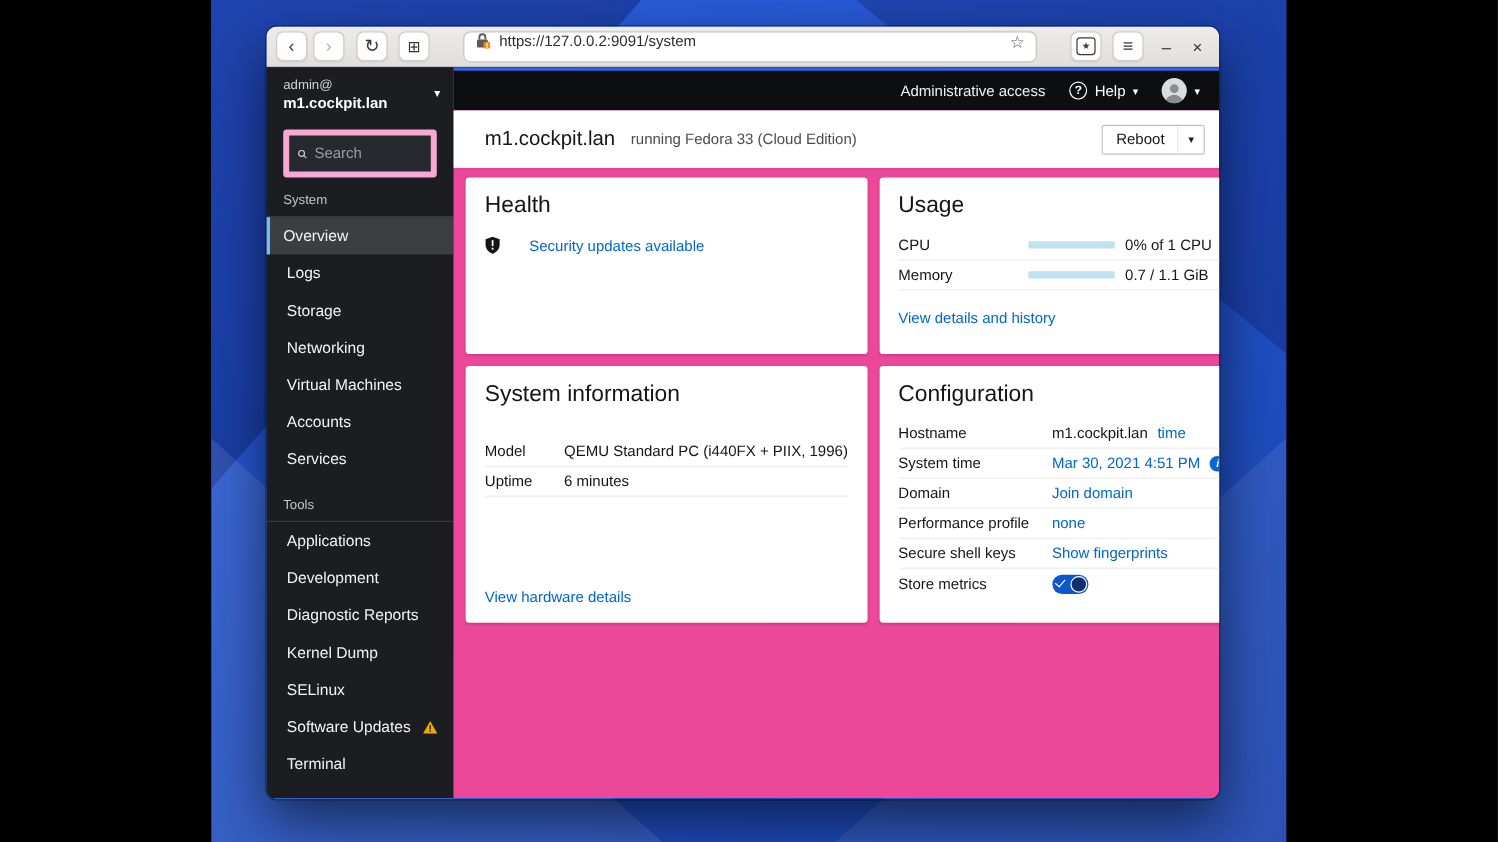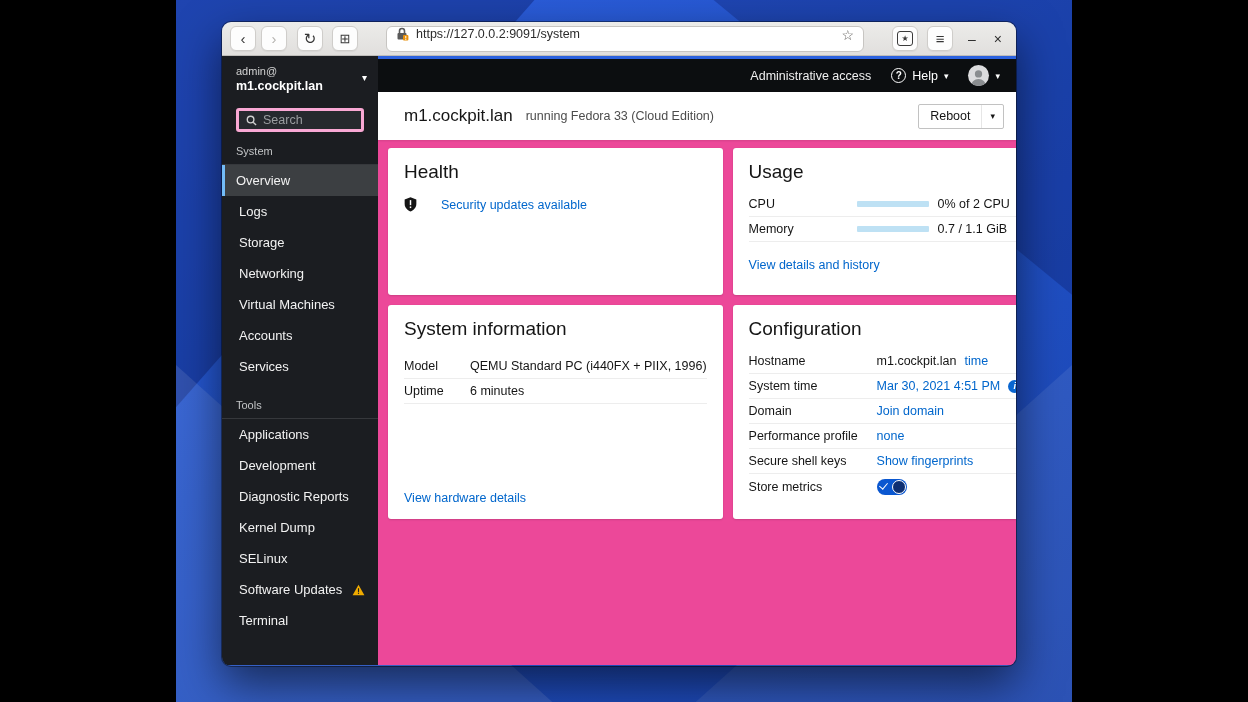--- a/index.html
+++ b/index.html
@@ -44,22 +44,22 @@
 
   
   .app { display:flex; height:609px; }
 
   
   .sidebar { width:156px; background:#1b1d21; display:flex; flex-direction:column; flex-shrink:0; }
   .user-block { position:relative; padding:9px 14px 6px; }
   .user-line1 { font-size:11px; color:#d2d2d2; }
   .user-line2 { font-size:12.5px; font-weight:bold; color:#fff; margin-top:2px; }
   .user-caret { position:absolute; right:11px; top:16px; font-size:10px; color:#fff; }
-  .search-box { margin:9px 14px 0; height:24px; background:#26292e;
-                border:3px solid #f9a8d4; border-radius:3px;
+  .search-box { margin:9px 14px 0; height:40px; background:#26292e;
+                border:5px solid #f9a8d4; border-radius:3px;
                 display:flex; align-items:center; gap:6px; padding:0 7px; }
   .search-box input { background:transparent; border:none; outline:none; width:90px;
                       font-size:12.5px; color:#e0e0e0;
                       font-family:"Liberation Sans", sans-serif; }
   .search-box input::placeholder { color:#9a9da0; }
   .nav-section { margin-top:11px; }
   .nav-section.tools { margin-top:15px; }
   .nav-title { font-size:11px; color:#c2c4c6; padding:2px 14px 7px;
                border-bottom:1px solid rgba(255,255,255,.12); }
   .nav-item { height:31px; display:flex; align-items:center; padding-left:14px;
@@ -309,34 +309,34 @@
           </div>
         </div>
 
         <div class="card h147">
           <div class="card-title" style="margin-bottom:9px">Usage</div>
           <div class="u-row">
             <span class="u-label">CPU</span>
             <span class="u-bar">
               <span class="u-fill" style="width: 0%;"></span>
             </span>
-            <span class="u-val">0% of 2 CPU</span>
+            <span class="u-val">0% of 1 CPU</span>
           </div>
           <div class="u-row">
             <span class="u-label">Memory</span>
             <span class="u-bar">
               <span class="u-fill" style="width: 63%;"></span>
             </span>
             <span class="u-val">0.7 / 1.1 GiB</span>
           </div>
           <span class="link usage-link">View details and history</span>
         </div>
 
         <div class="card h214">
-          <div class="card-title" style="margin-bottom:14px">System information</div>
+          <div class="card-title" style="margin-bottom:24px">System information</div>
           <div class="i-row">
             <span class="i-label">Model</span>
             <span class="i-val">QEMU Standard PC (i440FX + PIIX, 1996)</span>
           </div>
           <div class="i-row">
             <span class="i-label">Uptime</span>
             <span class="i-val">6 minutes</span>
           </div>
           <span class="link card-link-bottom">View hardware details</span>
         </div>

